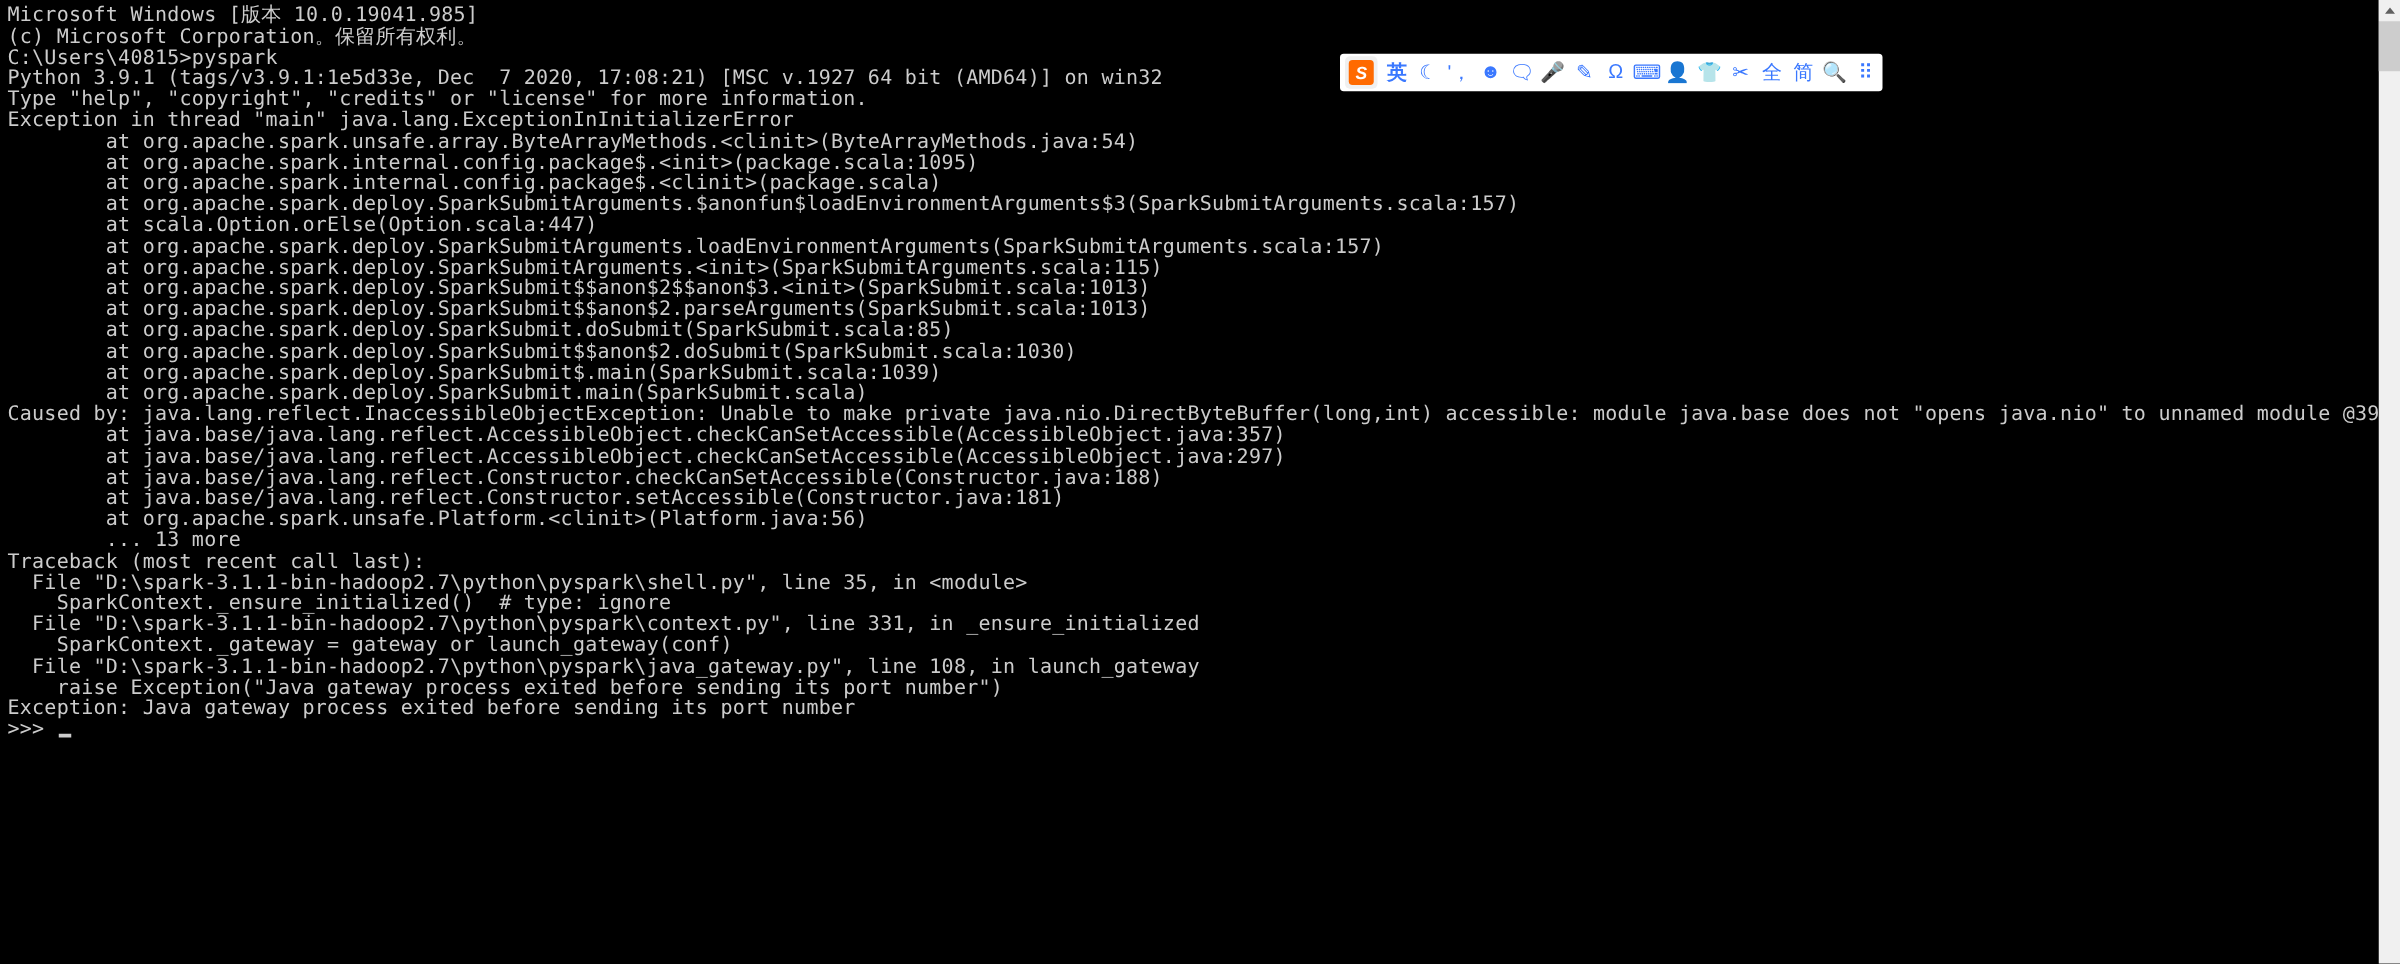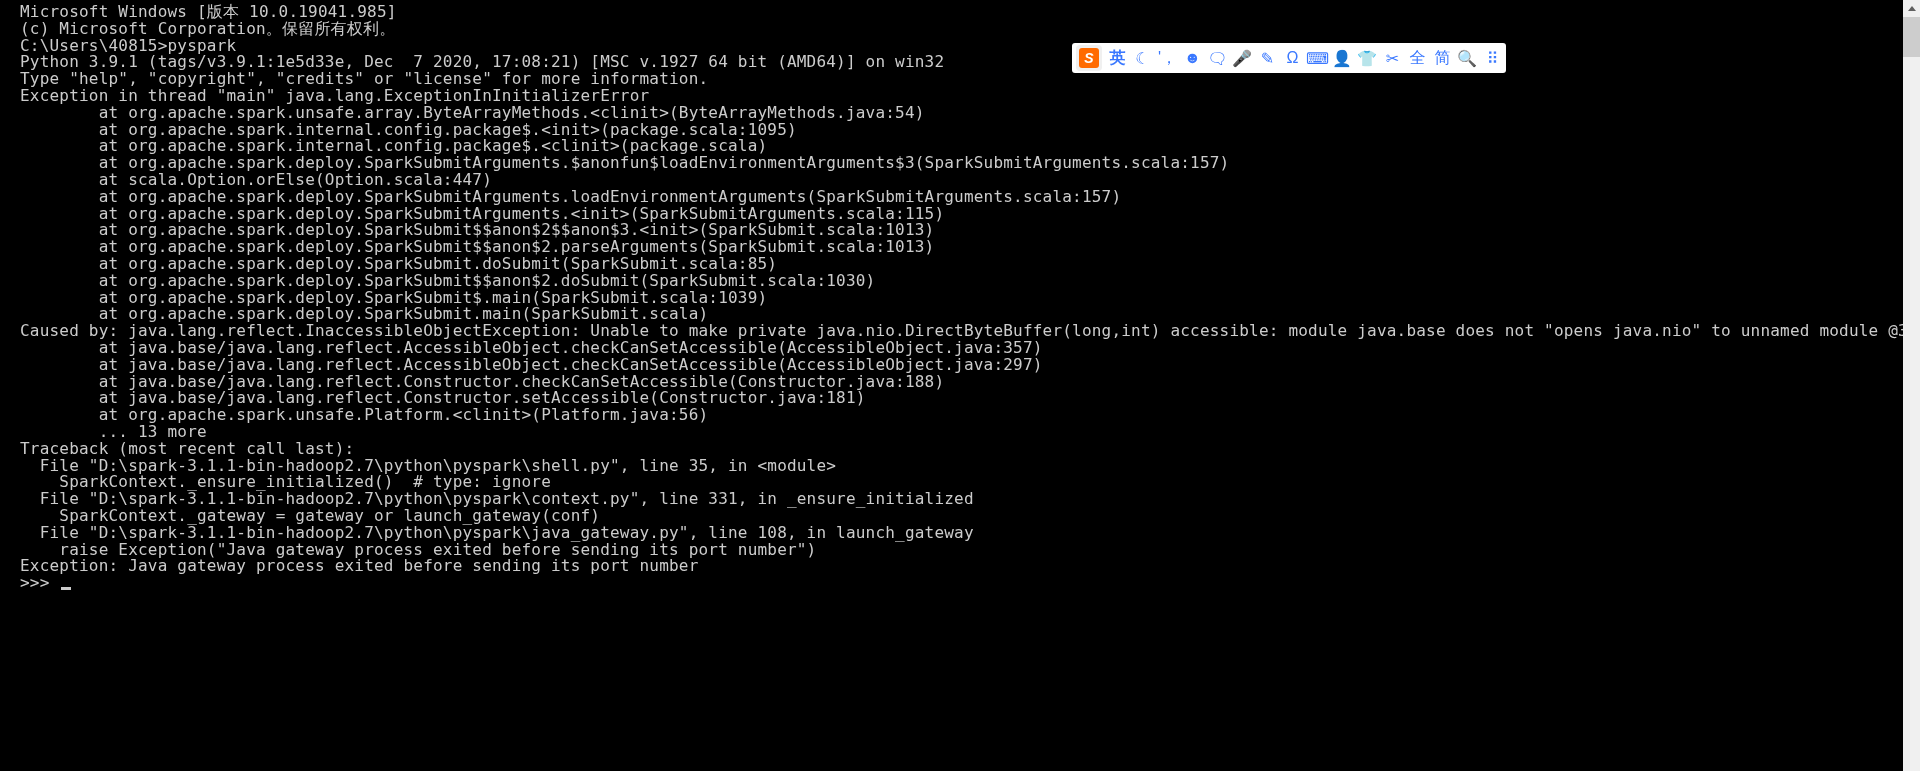--- a/index.html
+++ b/index.html
@@ -13,21 +13,21 @@
       overflow: hidden;
       background: #000;
       font-family: "NSimSun", "SimSun", "Consolas", monospace;
       font-size: 16px;
       color: #ccc;
       position: relative;
     }
     .terminal {
       width: 100%;
       height: 100%;
-      padding: 4px 20px;
+      padding: 4px 6px;
       white-space: pre;
       line-height: 1.05;
       letter-spacing: 0.2px;
     }
     .line {
       display: block;
     }
     .cursor {
       display: inline-block;
       width: 10px;

